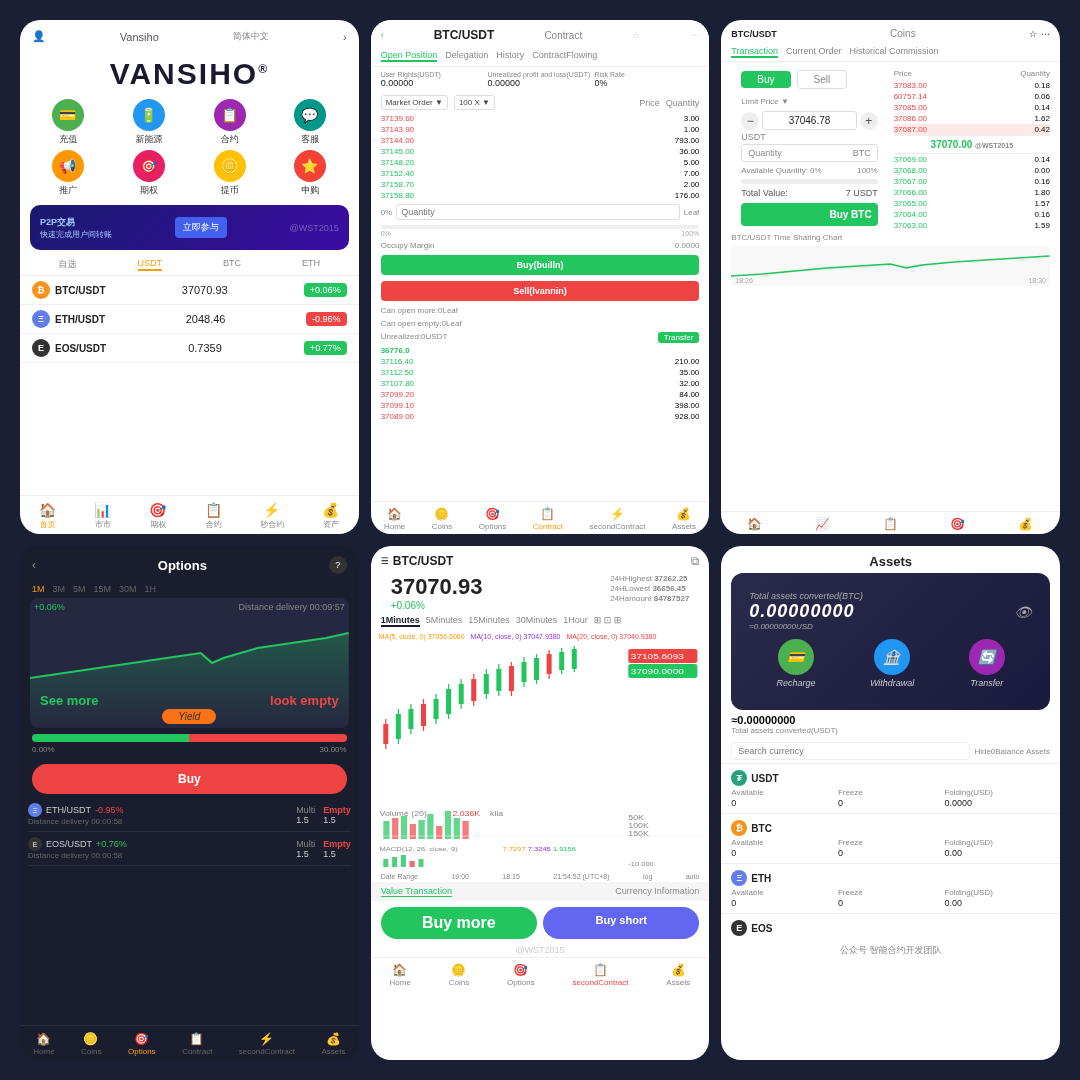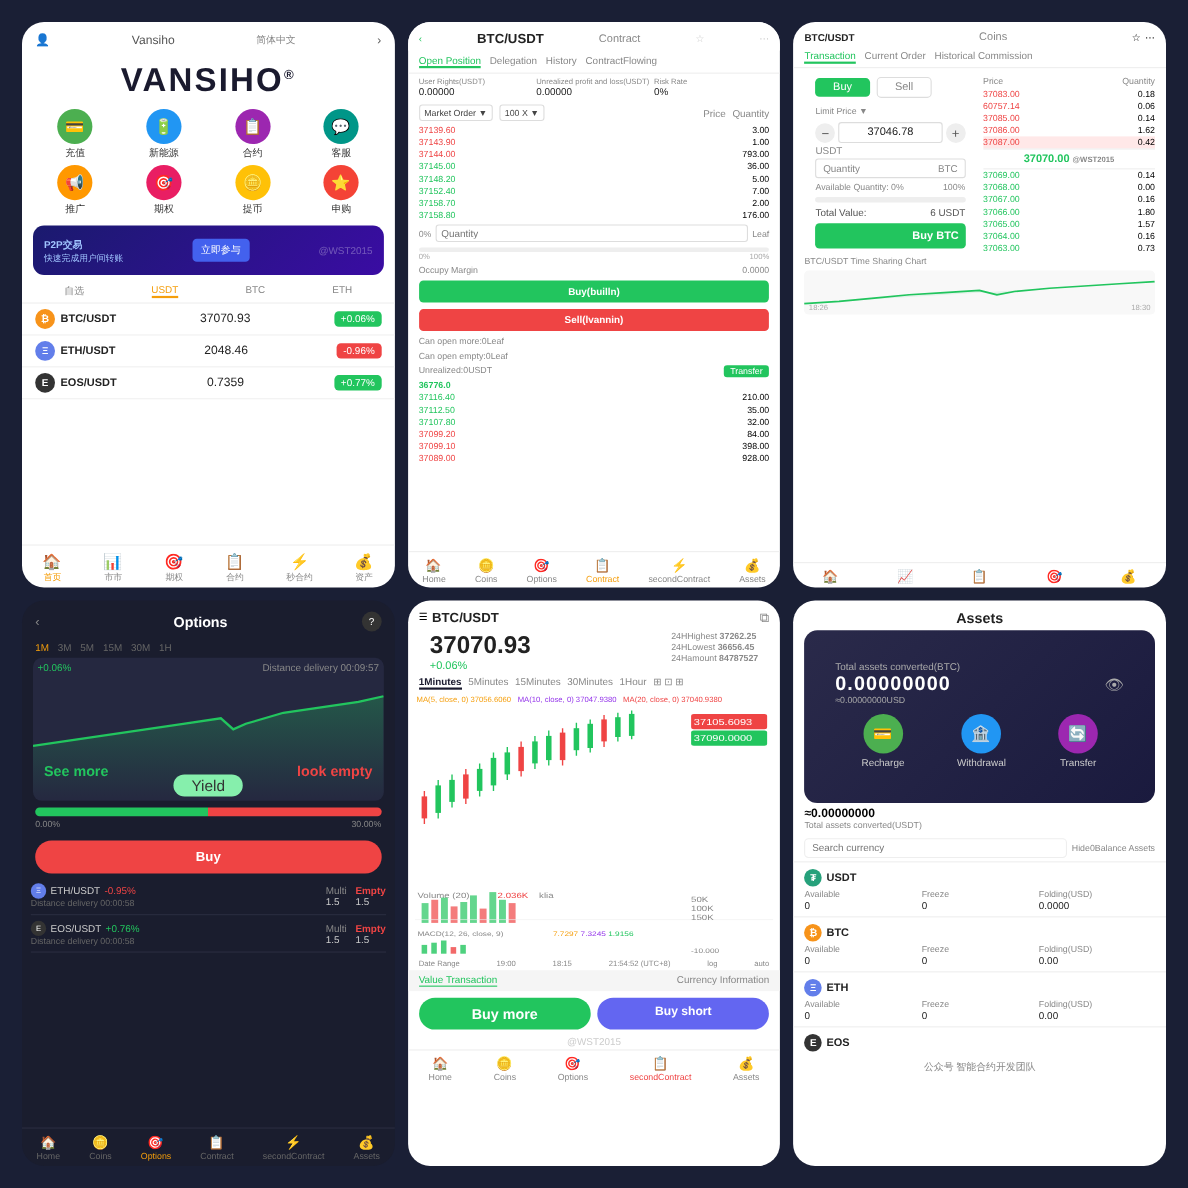--- a/index.html
+++ b/index.html
@@ -447,25 +447,26 @@
       font-size: 13px;
       font-weight: 700;
     }
     .see-more { color: #22c55e; }
     .look-empty { color: #ef4444; }
     .yield-btn {
       position: absolute;
       bottom: 4px;
       left: 50%;
       transform: translateX(-50%);
-      background: #86efac;
+      background: #f97316;
       color: #333;
       border-radius: 10px;
       padding: 2px 16px;
-      font-size: 14px;
+      font-size: 10px;
+      font-style: italic;
     }
     .card4-progress-row {
       padding: 6px 12px;
       display: flex;
       flex-direction: column;
       gap: 3px;
     }
     .dual-progress {
       height: 8px;
       border-radius: 4px;
@@ -592,21 +593,21 @@
       gap: 6px;
       padding: 6px 10px;
     }
     .btn-buy-more {
       flex: 1;
       background: #22c55e;
       color: #fff;
       text-align: center;
       padding: 7px;
       border-radius: 20px;
-      font-size: 13px;
+      font-size: 16px;
       font-weight: 600;
     }
     .btn-buy-short {
       flex: 1;
       background: #6366f1;
       color: #fff;
       text-align: center;
       padding: 7px;
       border-radius: 20px;
       font-size: 11px;
@@ -628,22 +629,23 @@
       text-align: center;
       padding: 8px 10px 4px;
       font-size: 13px;
       font-weight: 600;
       color: #222;
     }
     .card6-total-box {
       background: linear-gradient(135deg, #2a2a4a, #1a1a3e);
       margin: 0 10px;
       border-radius: 12px;
-      padding: 28px;
+      padding: 18px;
       color: #fff;
+      font-style: italic;
     }
     .total-label { font-size: 9px; color: #aaa; }
     .total-btc { font-size: 18px; font-weight: 700; letter-spacing: 1px; }
     .total-usd { font-size: 8px; color: #aaa; }
     .card6-action-row {
       display: flex;
       justify-content: space-around;
       padding: 8px 0 4px;
     }
     .action-btn {
@@ -1044,21 +1046,21 @@
       </div>
       <div class="avail-row">
         <span>Available Quantity: 0%</span>
           <span>100%</span>
       </div>
       <div class="progress-green-bar">
         <div class="progress-green-fill"></div>
       </div>
       <div class="total-row">
         <span>Total Value:</span>
-          <span>6 USDT</span>
+          <span>7 USDT</span>
       </div>
       <div class="btn-buy-full">Buy BTC</div>
     </div>
     <div style="flex:1;padding-left:6px;">
       <div style="display:flex;justify-content:space-between;font-size:8px;color:#888;padding:4px 0 2px;">
         <span>Price</span>
           <span>Quantity</span>
       </div>
       <div class="price-row">
           <span class="price-red" style="font-size:8px;">37083.00</span>
@@ -1103,21 +1105,21 @@
       <div class="price-row">
           <span class="price-green" style="font-size:8px;">37065.00</span>
           <span style="font-size:8px;">1.57</span>
         </div>
       <div class="price-row">
           <span class="price-green" style="font-size:8px;">37064.00</span>
           <span style="font-size:8px;">0.16</span>
         </div>
       <div class="price-row">
           <span class="price-green" style="font-size:8px;">37063.00</span>
-          <span style="font-size:8px;">0.73</span>
+          <span style="font-size:8px;">1.59</span>
         </div>
     </div>
   </div>
   <div class="time-sharing-title">BTC/USDT Time Sharing Chart</div>
   <div class="mini-chart">
     <svg viewBox="0 0 200 40" preserveAspectRatio="none">
       <polyline points="0,30 20,28 40,25 60,22 80,20 100,18 110,22 120,19 140,16 160,14 180,12 200,10" fill="none" stroke="#22c55e" stroke-width="1.5"></polyline>
       <polyline points="0,30 20,28 40,25 60,22 80,20 100,18 110,22 120,19 140,16 160,14 180,12 200,10" fill="rgba(34,197,94,0.1)" stroke="none"></polyline>
     </svg>
     <div style="position:absolute;bottom:2px;left:4px;font-size:7px;color:#aaa;">18:26</div>

